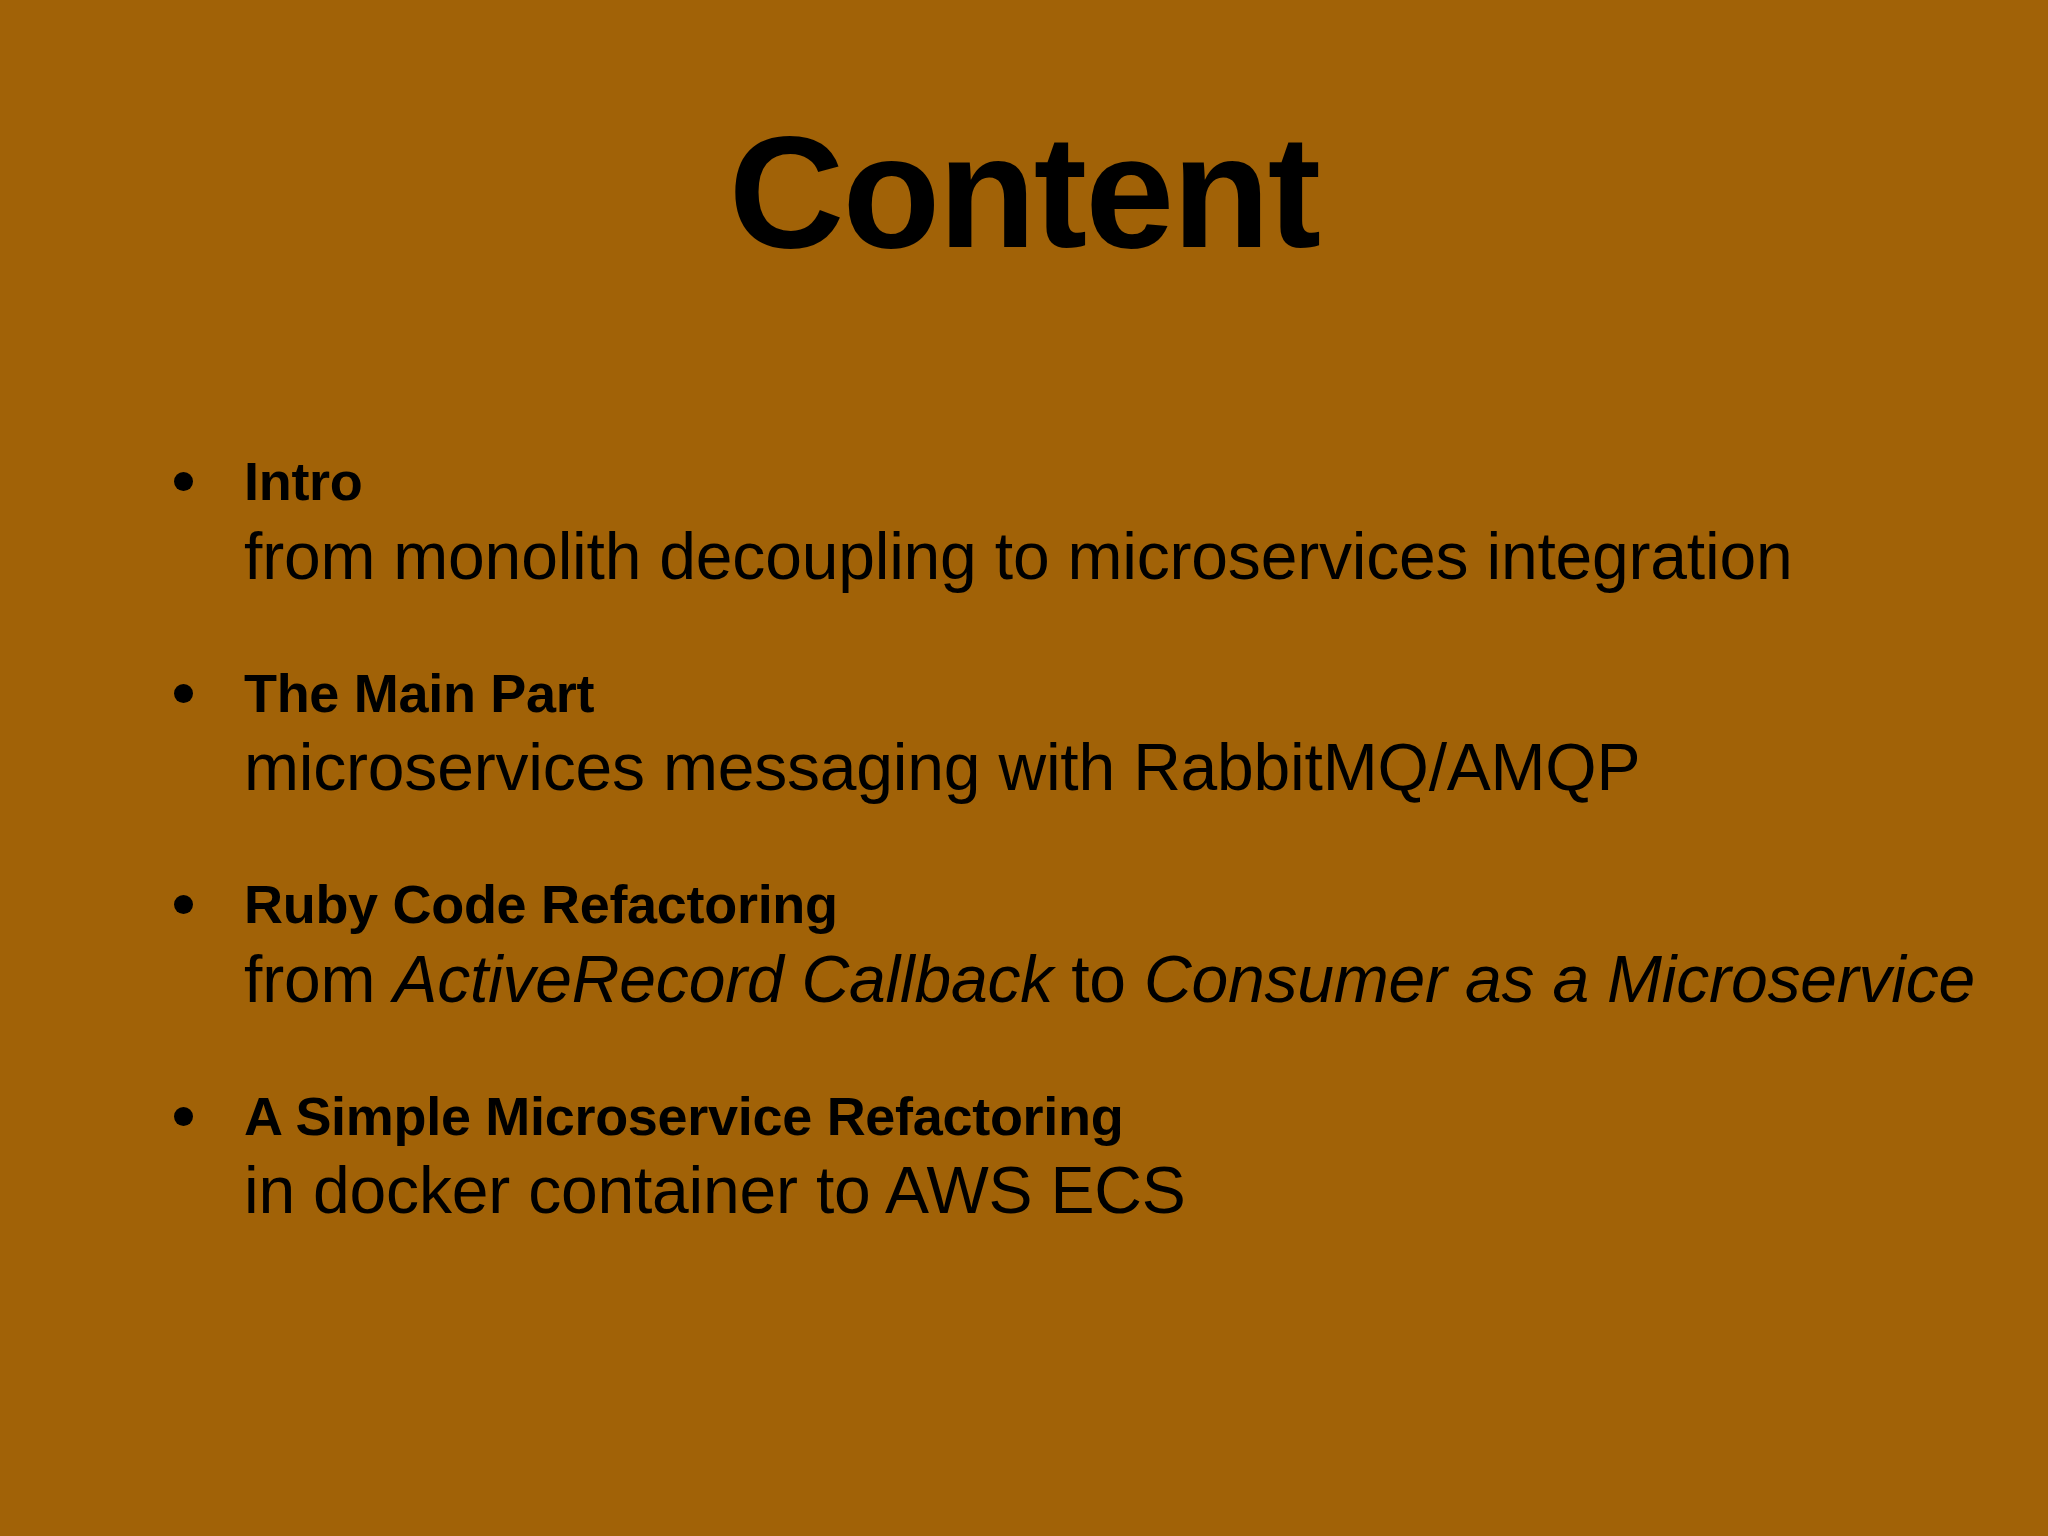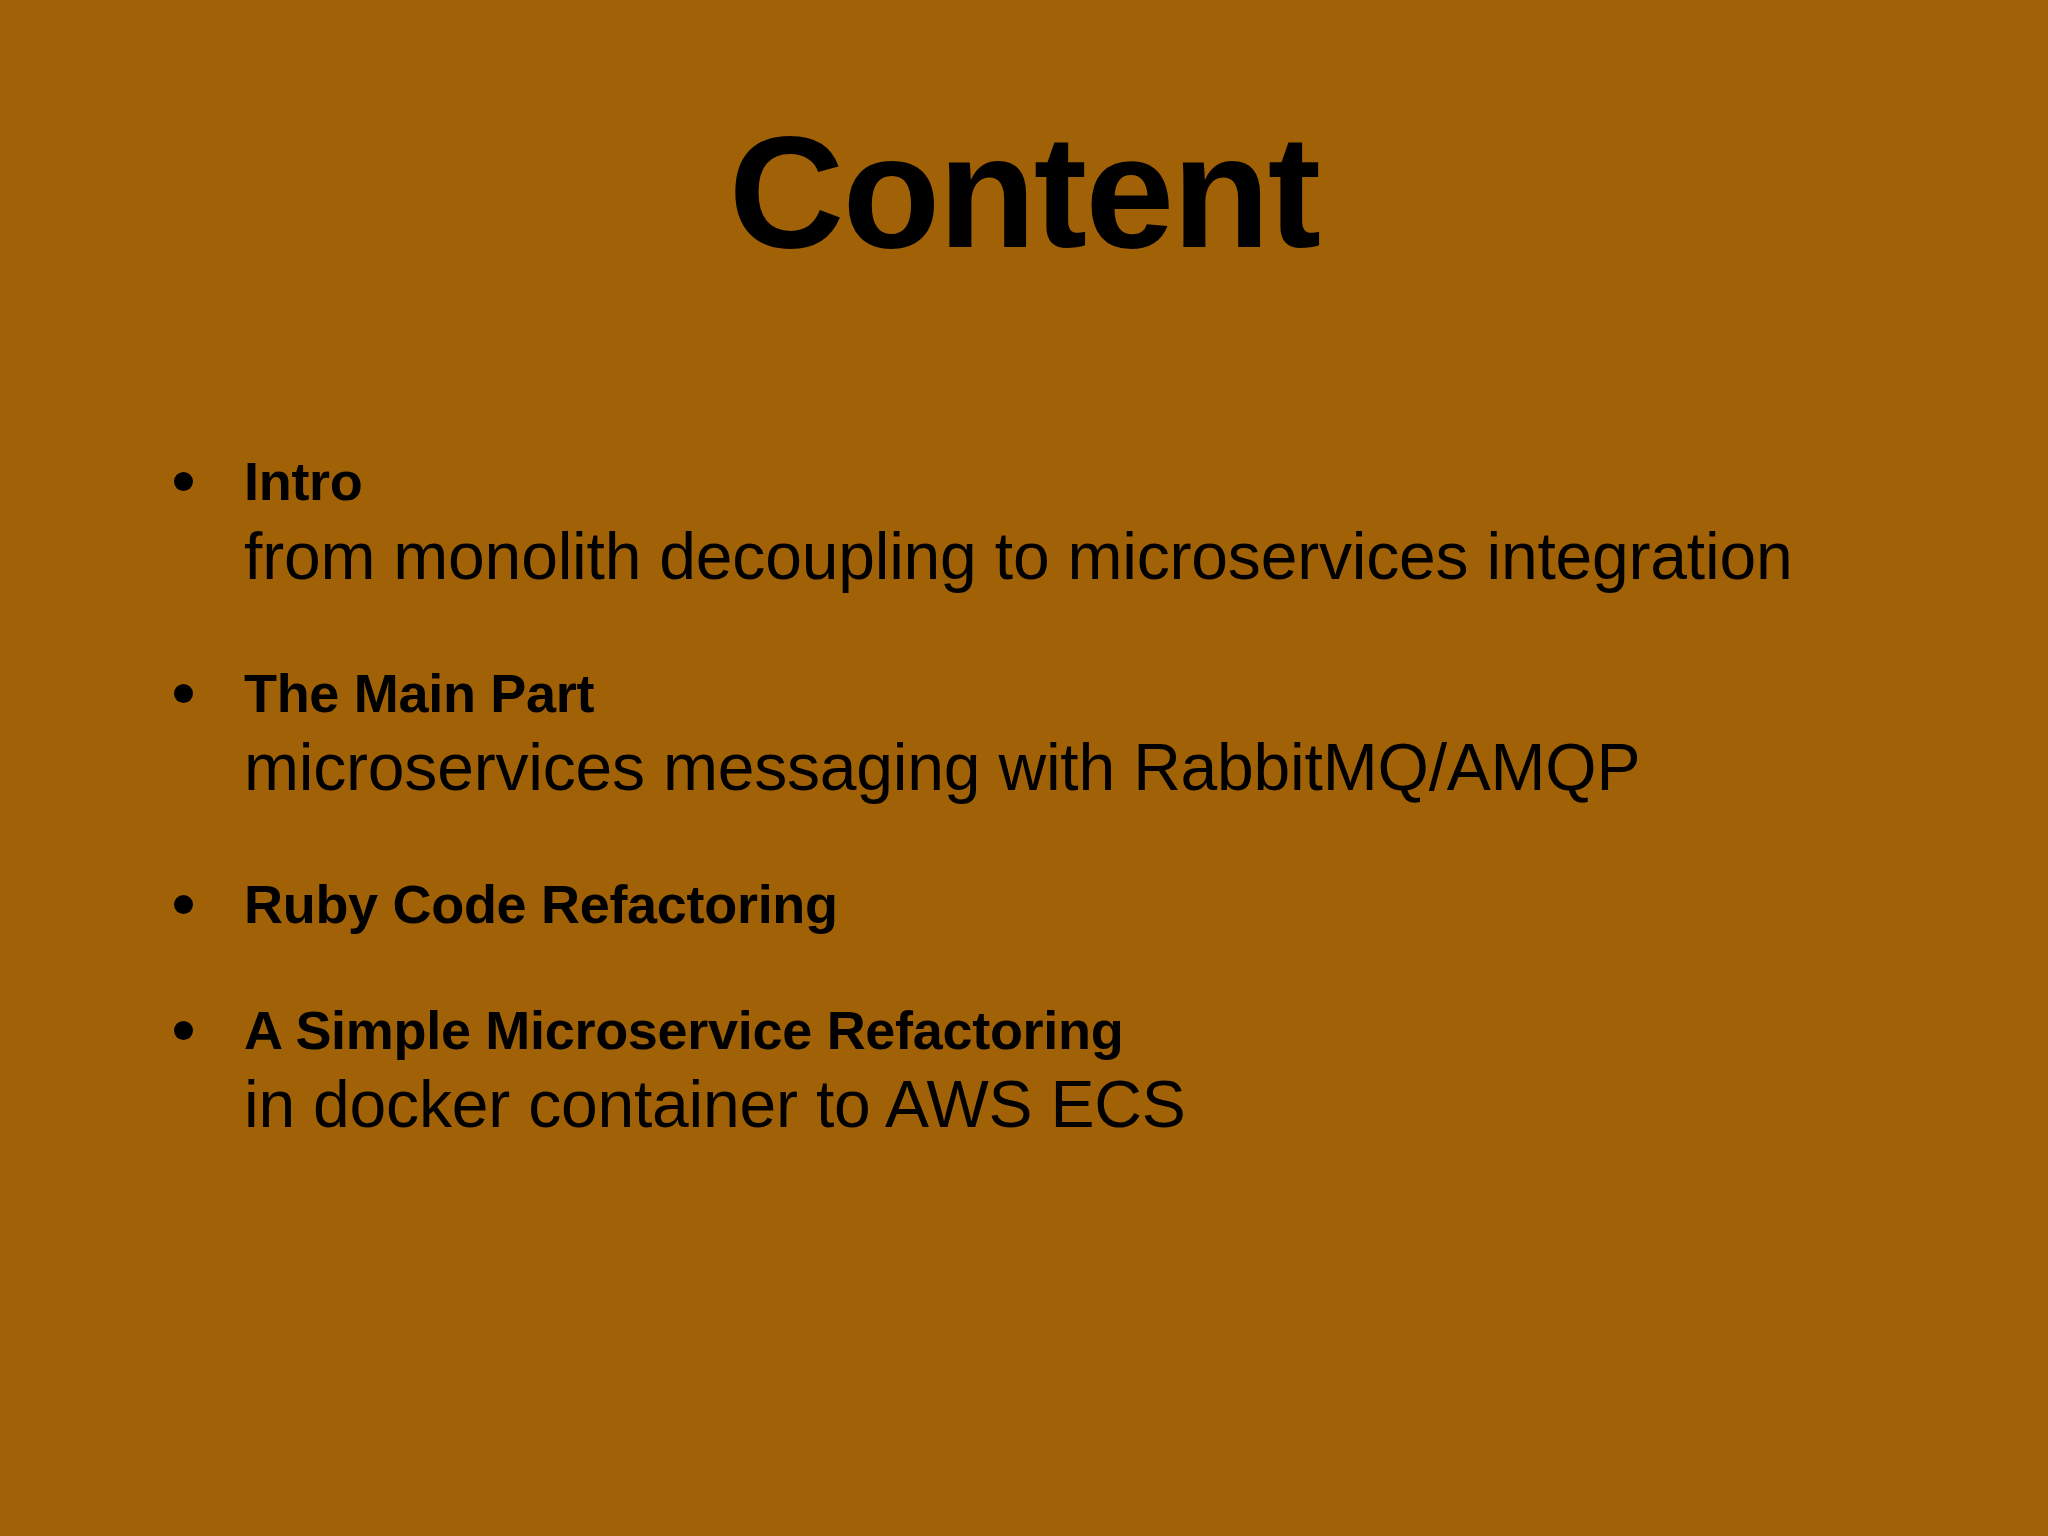--- a/index.html
+++ b/index.html
@@ -118,20 +118,21 @@
       <span class="bullet-marker"></span>
       <span class="bullet-heading">The Main Part</span>
       <span class="bullet-sub">
         <span class="plain">microservices messaging with RabbitMQ/AMQP</span>
       </span>
     </li>
 
     <li class="bullet-item">
       <span class="bullet-marker"></span>
       <span class="bullet-heading">Ruby Code Refactoring</span>
+      <span class="bullet-sub"><span class="plain">from </span><span class="em">ActiveRecord Callback</span><span class="plain"> to </span><span class="em">Consumer as a Microservice</span></span>
     </li>
 
     <li class="bullet-item">
       <span class="bullet-marker"></span>
       <span class="bullet-heading">A Simple Microservice Refactoring</span>
       <span class="bullet-sub">
         <span class="plain">in docker container to AWS ECS</span>
       </span>
     </li>
 

